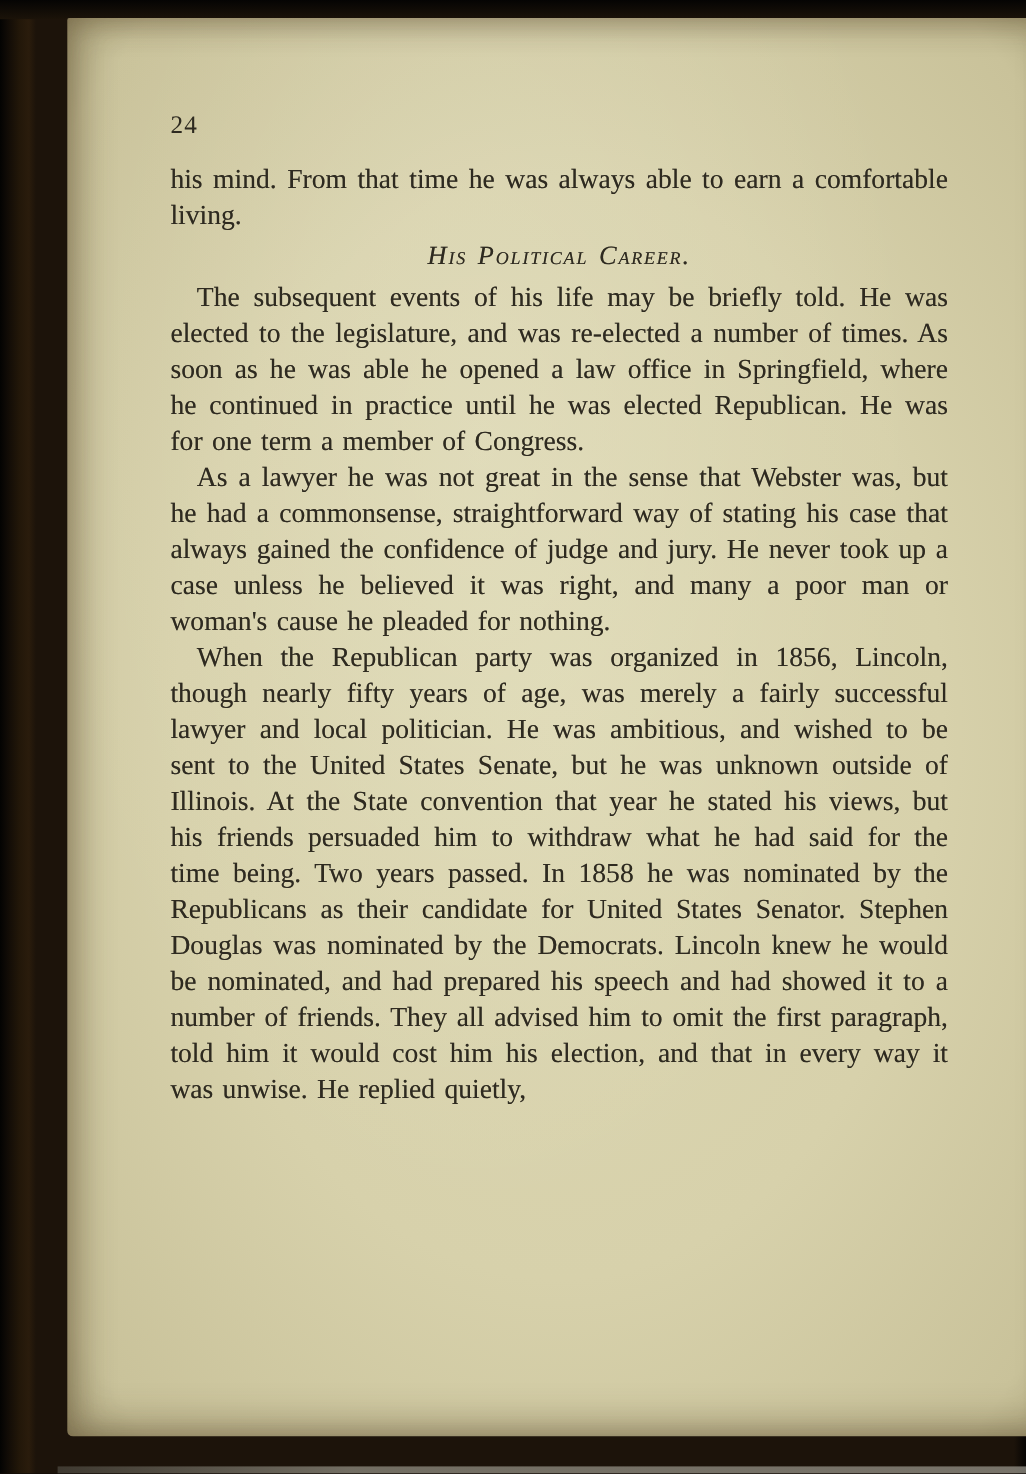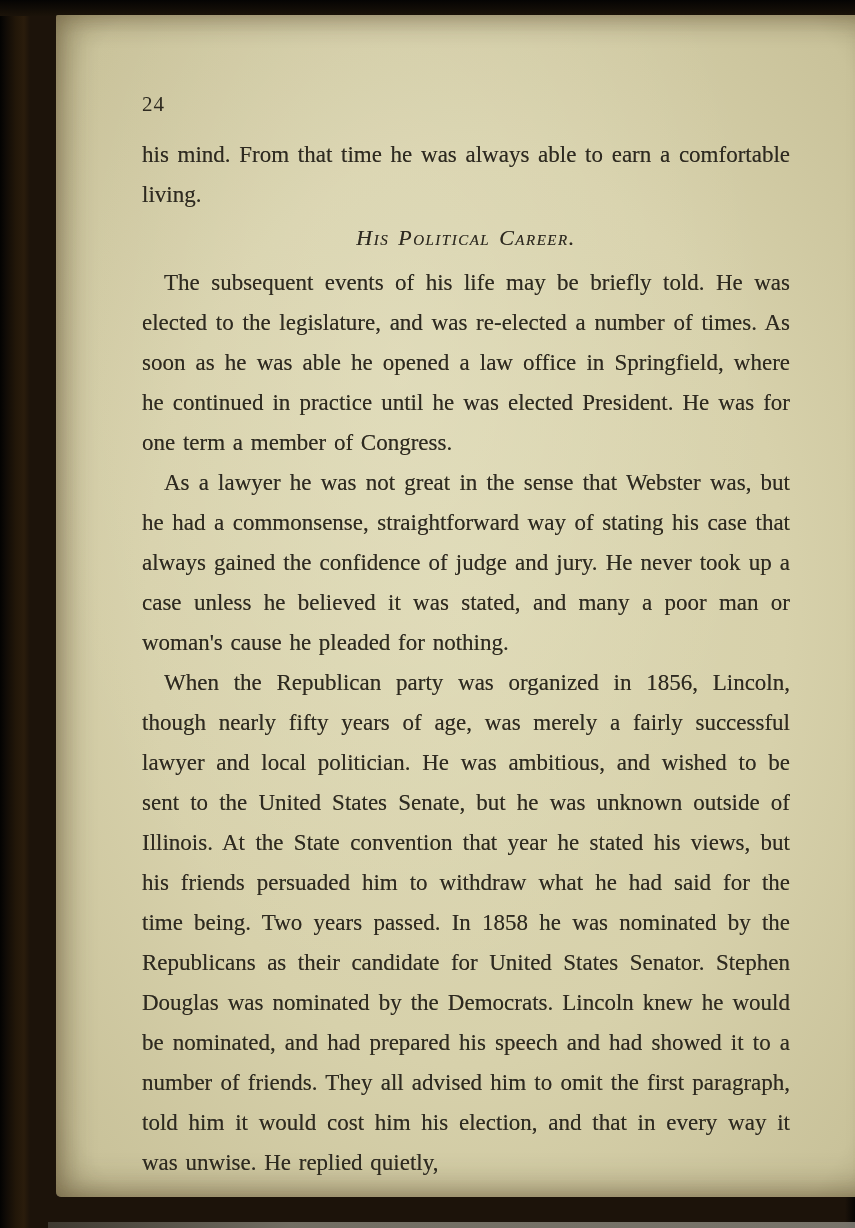--- a/index.html
+++ b/index.html
@@ -74,21 +74,21 @@
     left: 0; right: 0;
     top: 0;
     text-align: center;
     font-size: 22px;
     letter-spacing: 7px;
   }
 
   .page-body {
     margin: 14px 86px 0 86px;
     font-size: 23px;
-    line-height: 40px;
+    line-height: 30px;
     text-align: justify;
     word-spacing: 2px;
     text-shadow: 0 0 0.5px rgba(46, 42, 32, 0.55);
   }
   .para {
     margin: 0;
     text-indent: 22px;
   }
   .para.no-indent {
     text-indent: 0;
@@ -111,21 +111,21 @@
 
     <header class="page-header">
       <span class="page-number">24</span>
     </header>
 
     <main class="page-body">
       <p class="para no-indent">his mind. From that time he was always able to earn a comfortable living.</p>
 
       <h2 class="section-heading">His Political Career.</h2>
 
-      <p class="para">The subsequent events of his life may be briefly told. He was elected to the legislature, and was re-elected a number of times. As soon as he was able he opened a law office in Springfield, where he continued in practice until he was elected President. He was for one term a member of Congress.</p>
+      <p class="para">The subsequent events of his life may be briefly told. He was elected to the legislature, and was re-elected a number of times. As soon as he was able he opened a law office in Springfield, where he continued in practice until he was elected Republican. He was for one term a member of Congress.</p>
 
-      <p class="para">As a lawyer he was not great in the sense that Webster was, but he had a commonsense, straightforward way of stating his case that always gained the confidence of judge and jury. He never took up a case unless he believed it was stated, and many a poor man or woman's cause he pleaded for nothing.</p>
+      <p class="para">As a lawyer he was not great in the sense that Webster was, but he had a commonsense, straightforward way of stating his case that always gained the confidence of judge and jury. He never took up a case unless he believed it was right, and many a poor man or woman's cause he pleaded for nothing.</p>
 
       <p class="para">When the Republican party was organized in 1856, Lincoln, though nearly fifty years of age, was merely a fairly successful lawyer and local politician. He was ambitious, and wished to be sent to the United States Senate, but he was unknown outside of Illinois. At the State convention that year he stated his views, but his friends persuaded him to withdraw what he had said for the time being. Two years passed. In 1858 he was nominated by the Republicans as their candidate for United States Senator. Stephen Douglas was nominated by the Democrats. Lincoln knew he would be nominated, and had prepared his speech and had showed it to a number of friends. They all advised him to omit the first paragraph, told him it would cost him his election, and that in every way it was unwise. He replied quietly,</p>
     </main>
 
   </div>
 </div>
 
 </body></html>

